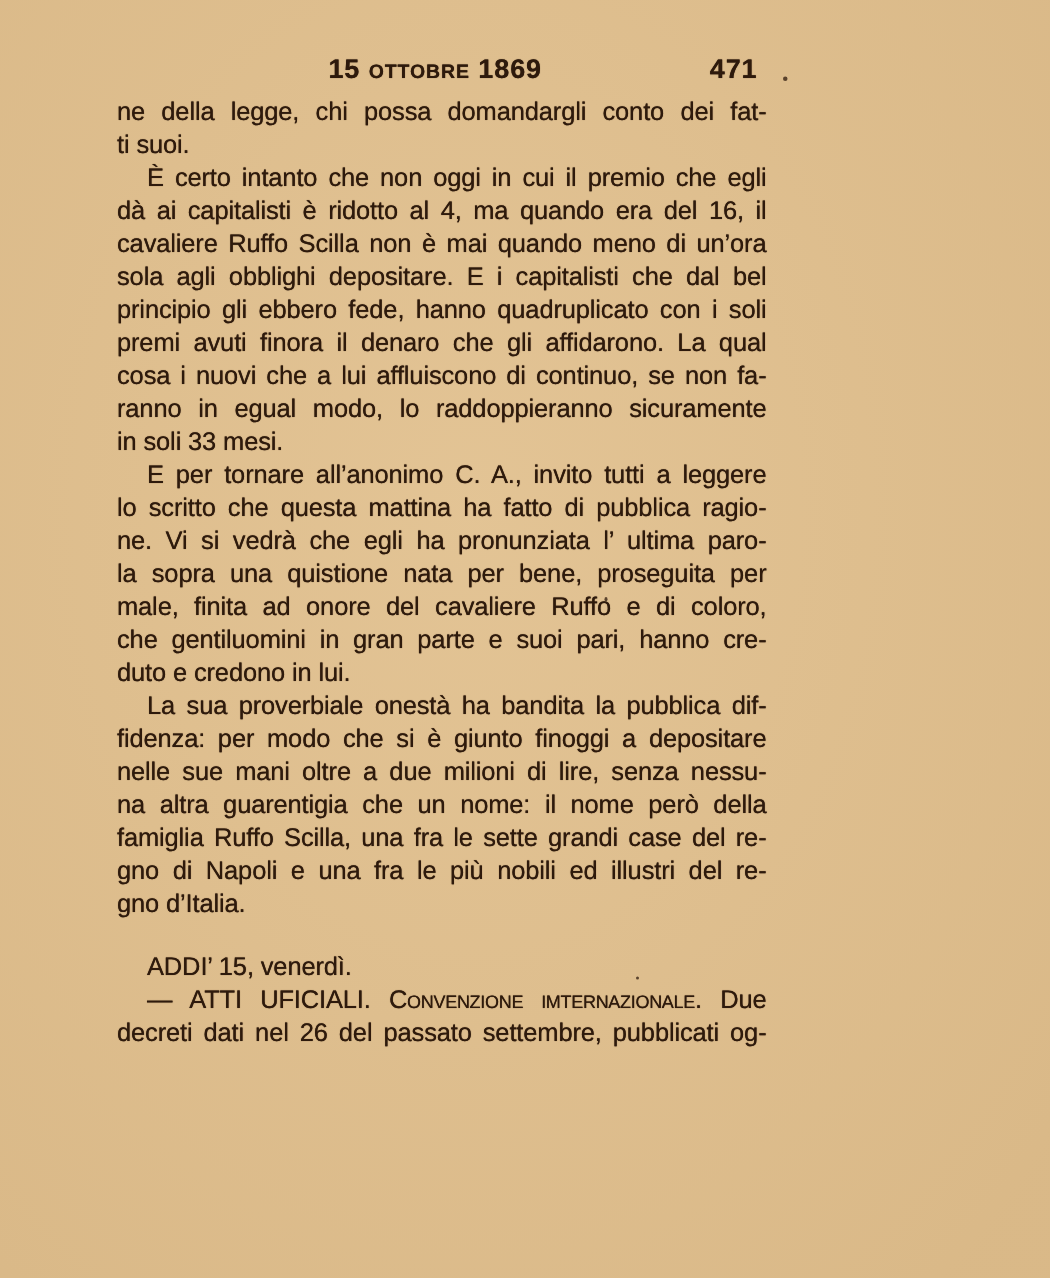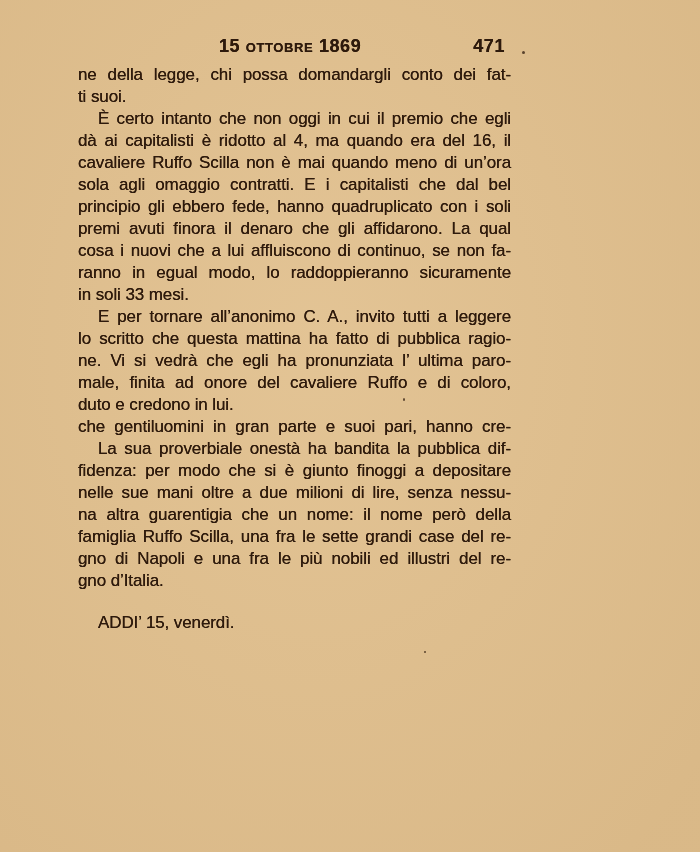--- a/index.html
+++ b/index.html
@@ -86,42 +86,47 @@
     </div>
     <div id="paragraphs">
         <div class="para">
           <div class="line"><span>ne della legge, chi possa domandargli conto dei fat-</span></div>
           <div class="line lastline"><span>ti suoi.</span></div>
         </div>
         <div class="para">
           <div class="line indent"><span>È certo intanto che non oggi in cui il premio che egli</span></div>
           <div class="line"><span>dà ai capitalisti è ridotto al 4, ma quando era del 16, il</span></div>
           <div class="line"><span>cavaliere Ruffo Scilla non è mai quando meno di un’ora</span></div>
-          <div class="line"><span>sola agli omaggio contratti. E i capitalisti che dal bel</span></div>
+          <div class="line"><span>sola agli obblighi depositare. E i capitalisti che dal bel</span></div>
           <div class="line"><span>principio gli ebbero fede, hanno quadruplicato con i soli</span></div>
           <div class="line"><span>premi avuti finora il denaro che gli affidarono. La qual</span></div>
           <div class="line"><span>cosa i nuovi che a lui affluiscono di continuo, se non fa-</span></div>
           <div class="line"><span>ranno in egual modo, lo raddoppieranno sicuramente</span></div>
           <div class="line lastline"><span>in soli 33 mesi.</span></div>
         </div>
         <div class="para">
           <div class="line indent"><span>E per tornare all’anonimo C. A., invito tutti a leggere</span></div>
           <div class="line"><span>lo scritto che questa mattina ha fatto di pubblica ragio-</span></div>
           <div class="line"><span>ne. Vi si vedrà che egli ha pronunziata l’ ultima paro-</span></div>
+          <div class="line"><span>la sopra una quistione nata per bene, proseguita per</span></div>
           <div class="line"><span>male, finita ad onore del cavaliere Ruffo e di coloro,</span></div>
+          <div class="line"><span>che gentiluomini in gran parte e suoi pari, hanno cre-</span></div>
           <div class="line lastline"><span>duto e credono in lui.</span></div>
-          <div class="line"><span>che gentiluomini in gran parte e suoi pari, hanno cre-</span></div>
         </div>
         <div class="para">
           <div class="line indent"><span>La sua proverbiale onestà ha bandita la pubblica dif-</span></div>
           <div class="line"><span>fidenza: per modo che si è giunto finoggi a depositare</span></div>
           <div class="line"><span>nelle sue mani oltre a due milioni di lire, senza nessu-</span></div>
           <div class="line"><span>na altra guarentigia che un nome: il nome però della</span></div>
           <div class="line"><span>famiglia Ruffo Scilla, una fra le sette grandi case del re-</span></div>
           <div class="line"><span>gno di Napoli e una fra le più nobili ed illustri del re-</span></div>
           <div class="line lastline"><span>gno d’Italia.</span></div>
         </div>
         <div class="para gap">
           <div class="line lastline indent"><span>ADDI’ 15, venerdì.</span></div>
         </div>
+        <div class="para">
+          <div class="line indent"><span>— ATTI UFICIALI. </span><span class="sc">Convenzione imternazionale</span><span>. Due</span></div>
+          <div class="line"><span>decreti dati nel 26 del passato settembre, pubblicati og-</span></div>
+        </div>
       </div>
   </div>
 </div>
 
 </body></html>

